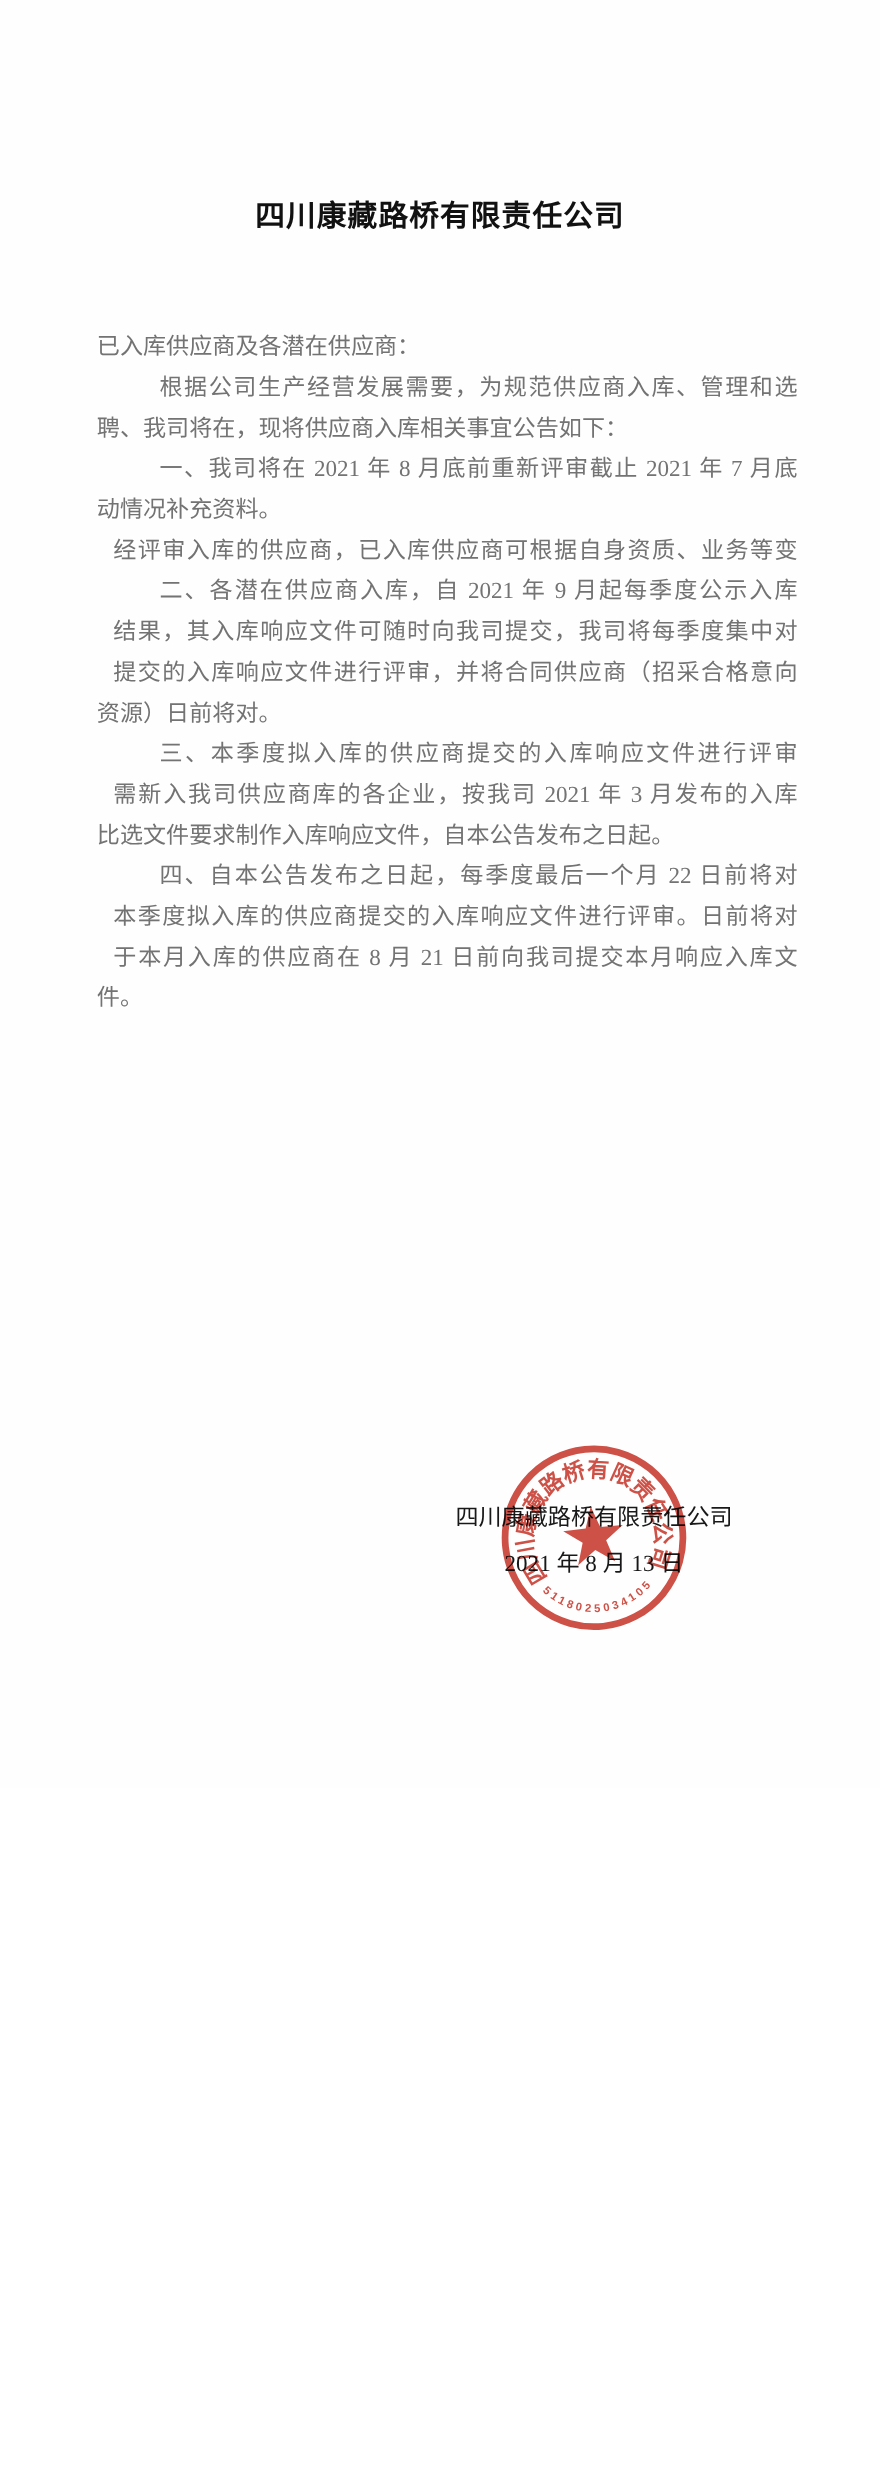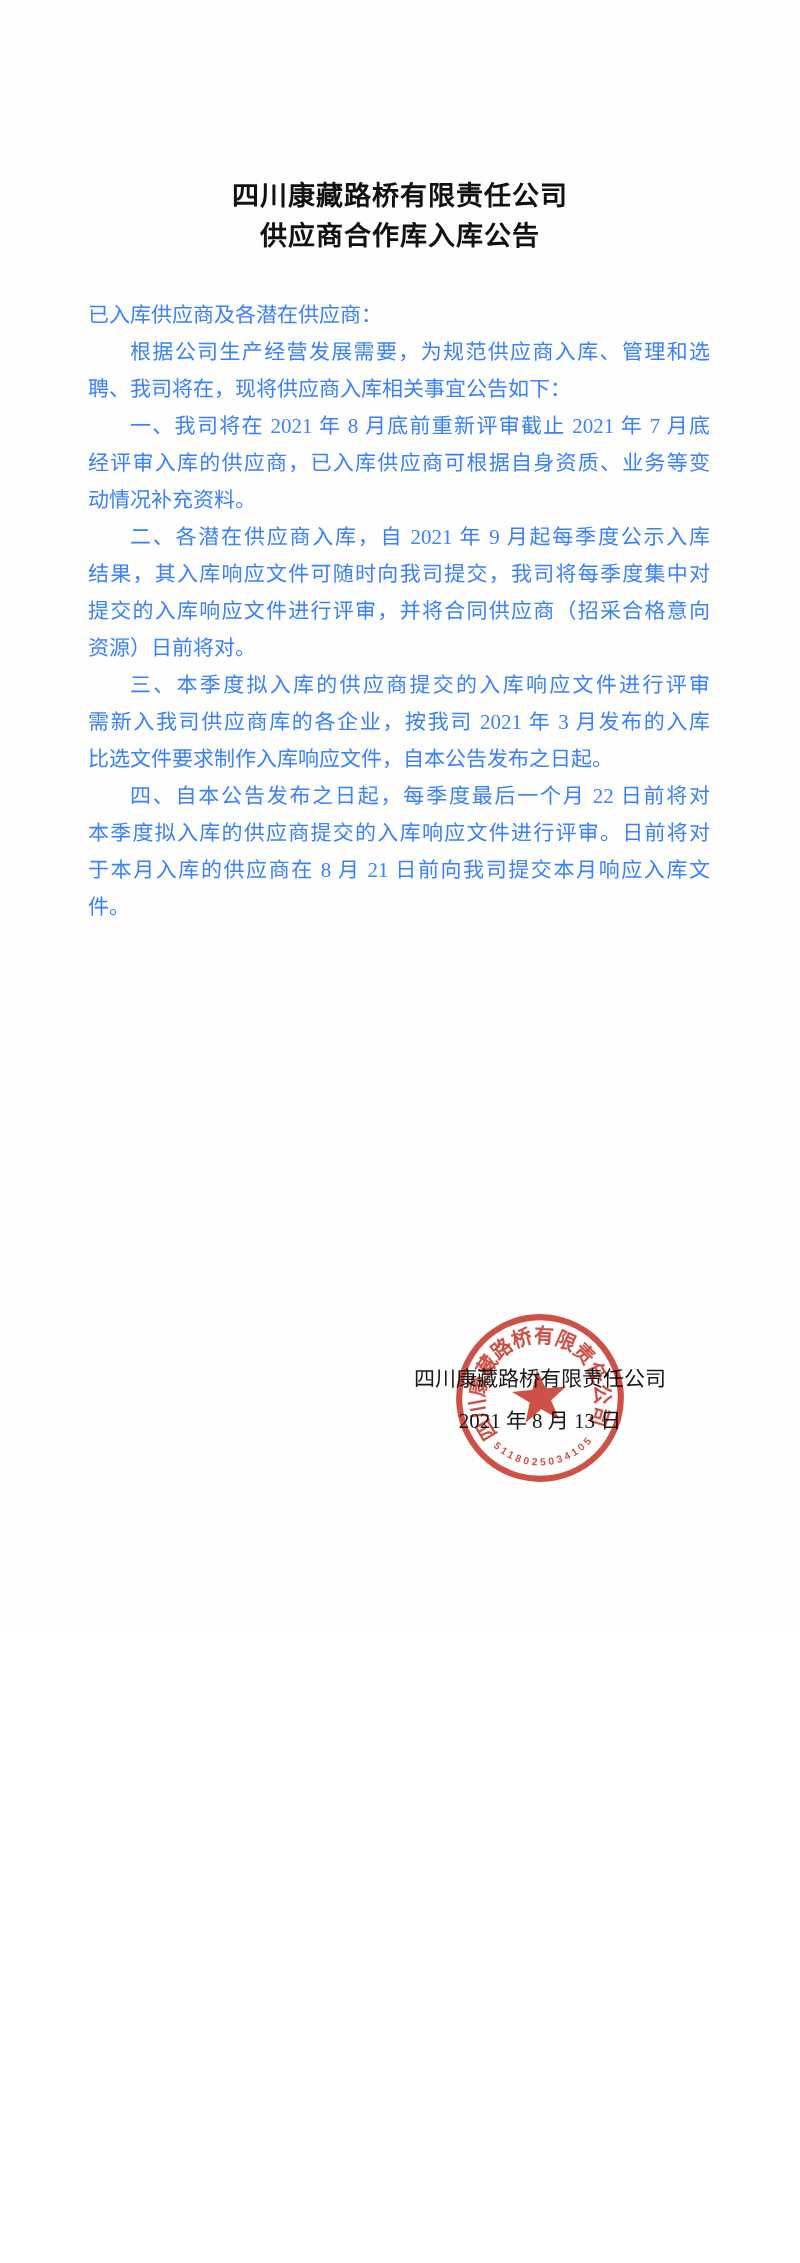--- a/index.html
+++ b/index.html
@@ -29,31 +29,32 @@
     color: #111111;
     letter-spacing: 1px;
   }
   .body-text {
     position: absolute;
     top: 297px;
     left: 88px;
     width: 622px;
     font-size: 21px;
     line-height: 37px;
-    color: #3b82f6;
+    color: #737373;
   }
   .ln {
     width: 100%;
     white-space: nowrap;
   }
   .ln.wrap { white-space: normal; }
   .ln.fill {
     white-space: normal;
     text-align: justify;
     text-align-last: justify;
+    margin-left: 15px;
   }
   .ln.indent { padding-left: 42px; }
   .ln.fill.indent {
     padding-left: 0;
     text-indent: 42px;
   }
   .signature {
     position: absolute;
     top: 1358px;
     left: 404px;
@@ -73,30 +74,29 @@
     opacity: 0.88;
   }
 </style>
 </head>
 <body>
 
 <div class="page">
 
   <div class="doc-title">
     <div>四川康藏路桥有限责任公司</div>
-    <div>供应商合作库入库公告</div>
   </div>
 
   <div class="body-text">
     <div class="ln">已入库供应商及各潜在供应商：</div>
     <div class="ln fill indent">根据公司生产经营发展需要，为规范供应商入库、管理和选</div>
     <div class="ln wrap">聘、我司将在，现将供应商入库相关事宜公告如下：</div>
     <div class="ln fill indent">一、我司将在 2021 年 8 月底前重新评审截止 2021 年 7 月底</div>
+    <div class="ln wrap">动情况补充资料。</div>
     <div class="ln fill">经评审入库的供应商，已入库供应商可根据自身资质、业务等变</div>
-    <div class="ln wrap">动情况补充资料。</div>
     <div class="ln fill indent">二、各潜在供应商入库，自 2021 年 9 月起每季度公示入库</div>
     <div class="ln fill">结果，其入库响应文件可随时向我司提交，我司将每季度集中对</div>
     <div class="ln fill">提交的入库响应文件进行评审，并将合同供应商（招采合格意向</div>
     <div class="ln wrap">资源）日前将对。</div>
     <div class="ln fill indent">三、本季度拟入库的供应商提交的入库响应文件进行评审</div>
     <div class="ln fill">需新入我司供应商库的各企业，按我司 2021 年 3 月发布的入库</div>
     <div class="ln wrap">比选文件要求制作入库响应文件，自本公告发布之日起。</div>
     <div class="ln fill indent">四、自本公告发布之日起，每季度最后一个月 22 日前将对</div>
     <div class="ln fill">本季度拟入库的供应商提交的入库响应文件进行评审。日前将对</div>
     <div class="ln fill">于本月入库的供应商在 8 月 21 日前向我司提交本月响应入库文</div>

